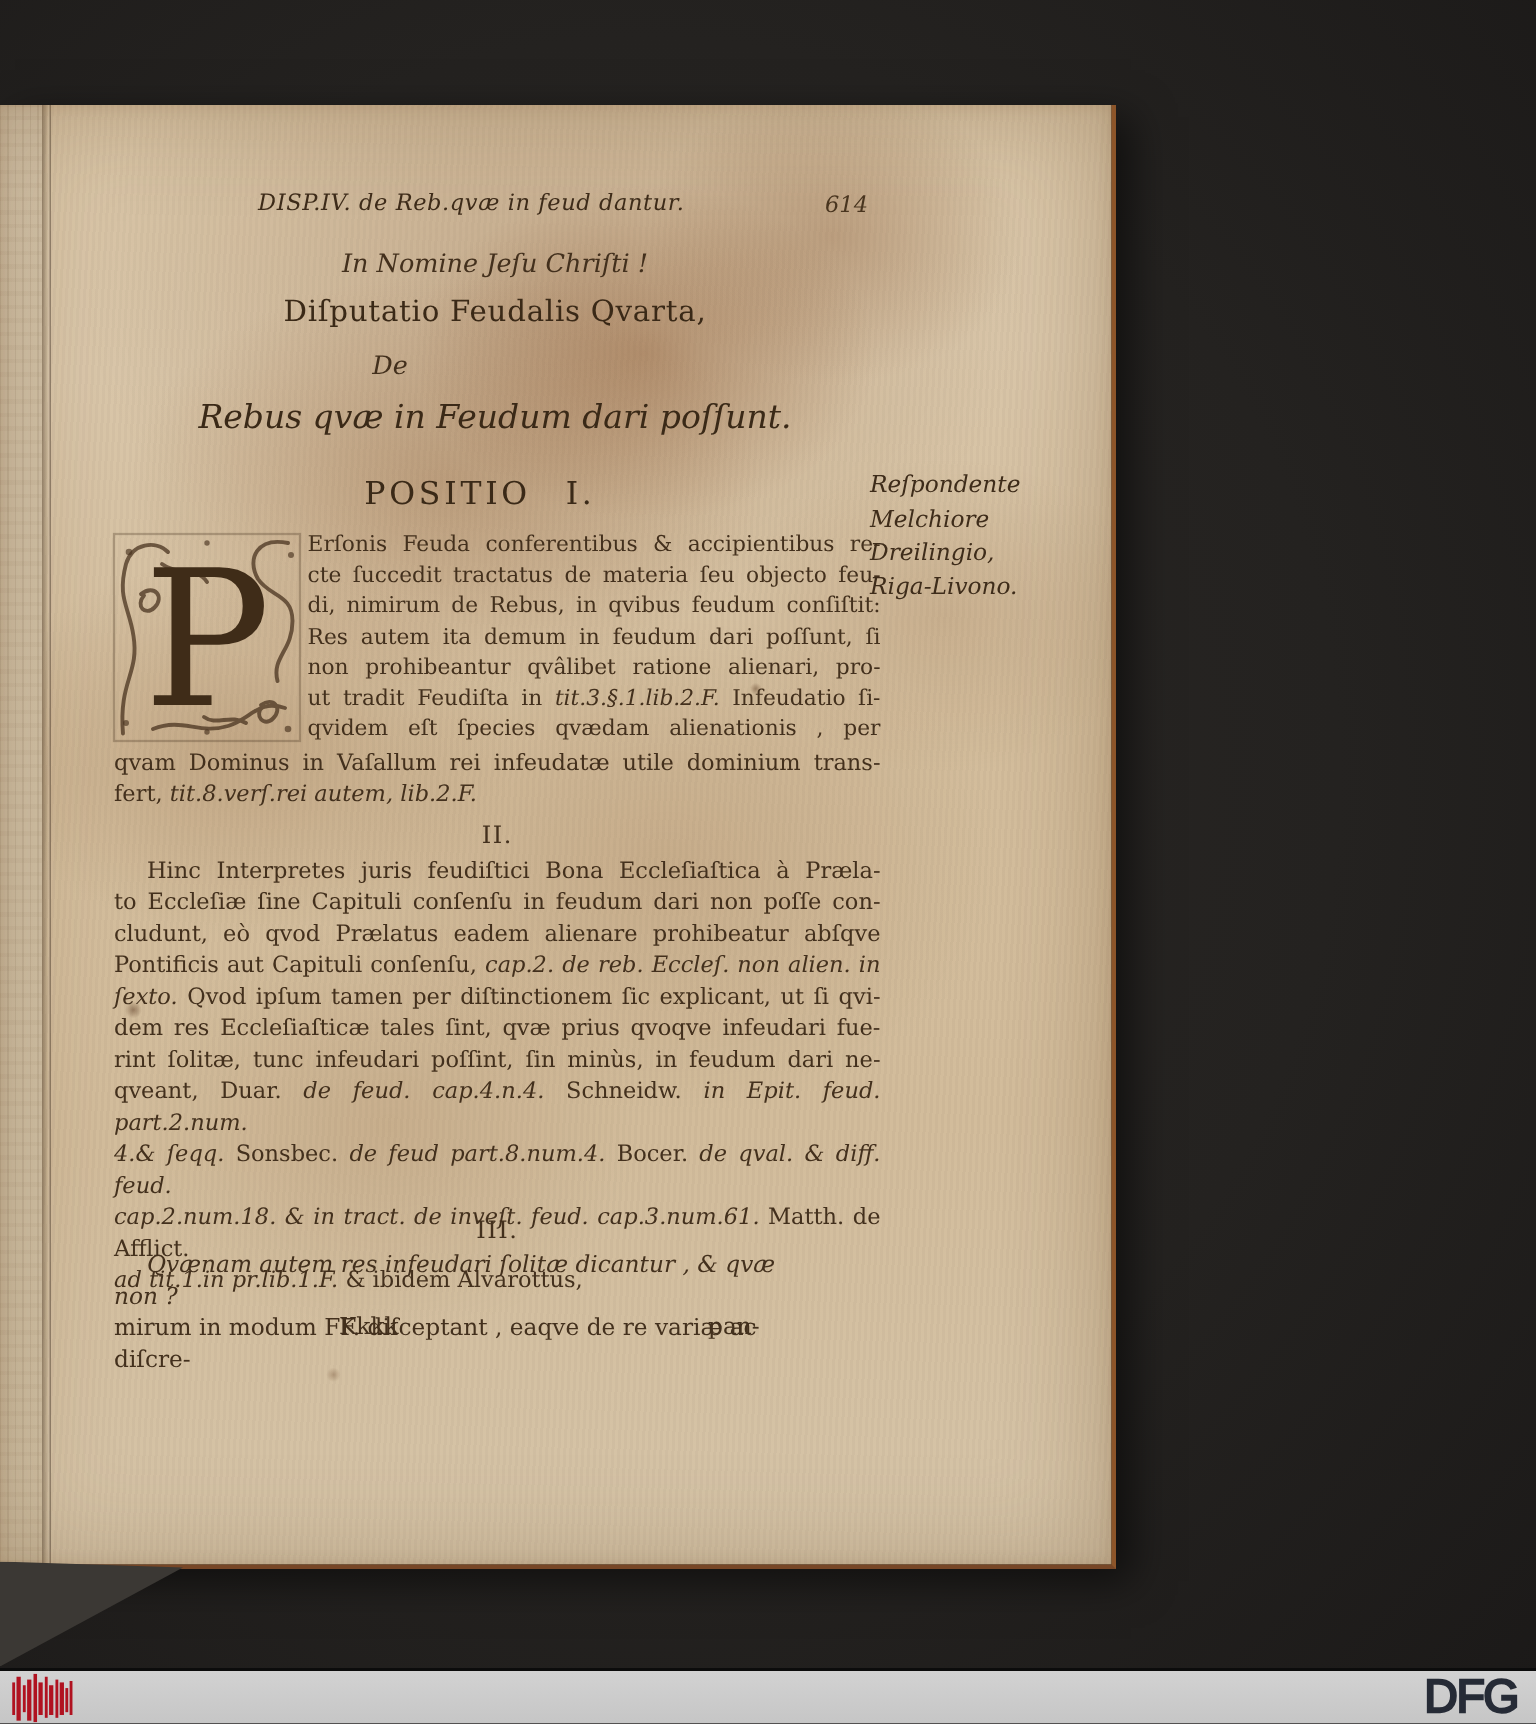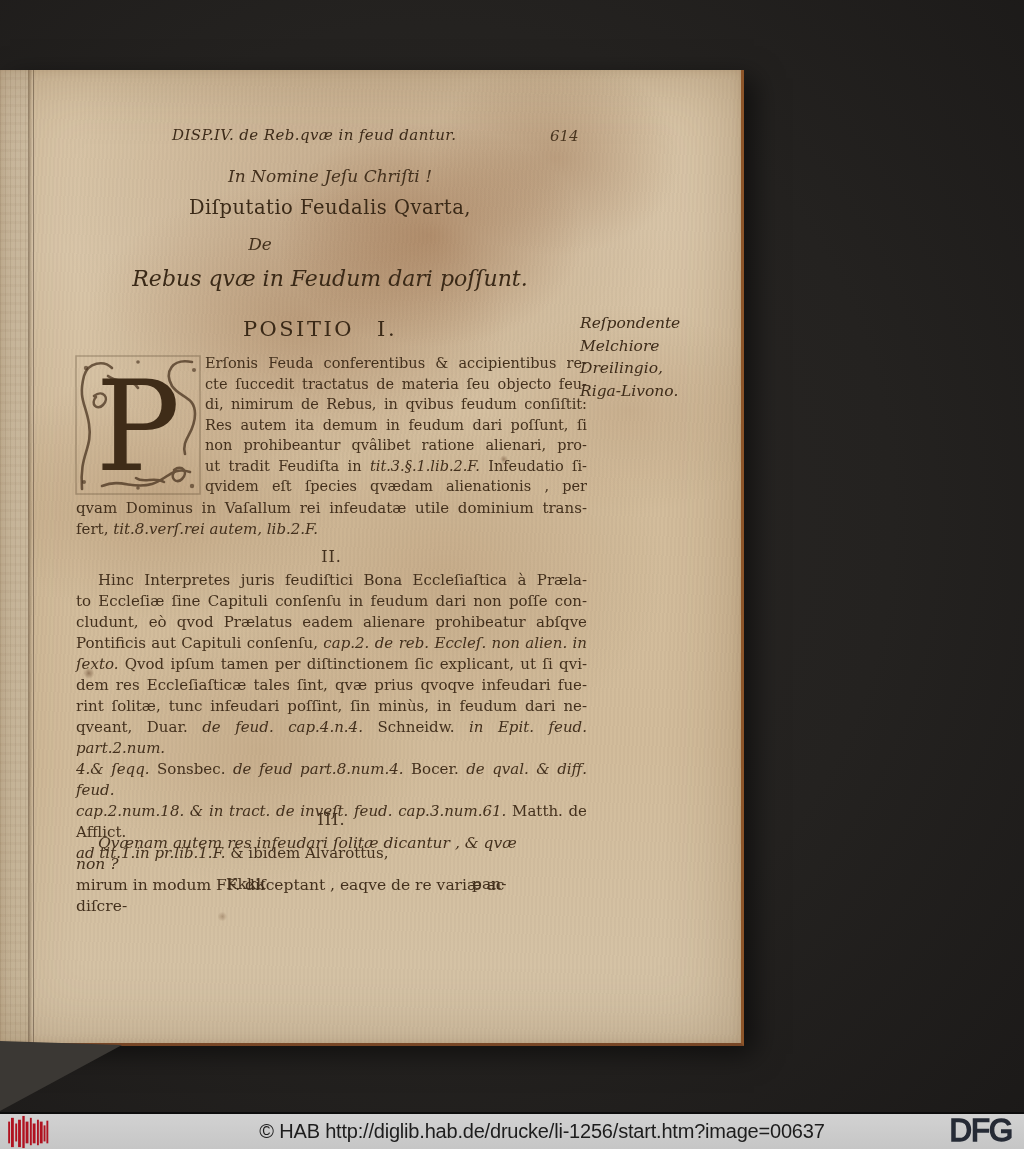--- a/index.html
+++ b/index.html
@@ -175,17 +175,16 @@
         <rect x="16" y="1" width="2.5" height="34"></rect>
         <rect x="19.5" y="7" width="3" height="23"></rect>
         <rect x="24" y="3" width="2" height="29"></rect>
         <rect x="27" y="9" width="3" height="21"></rect>
         <rect x="31.5" y="5" width="2" height="27"></rect>
         <rect x="34.5" y="7" width="3" height="23"></rect>
         <rect x="38.5" y="11" width="2" height="17"></rect>
         <rect x="41.5" y="6" width="2" height="24"></rect>
       </g>
     </svg>
-    <div class="copyright">© HAB http://diglib.hab.de/drucke/li-1256/start.htm?image=00637</div>
     <div class="dfg-logo">DFG</div>
   </div>
 
 </div>
 
 </body></html>

